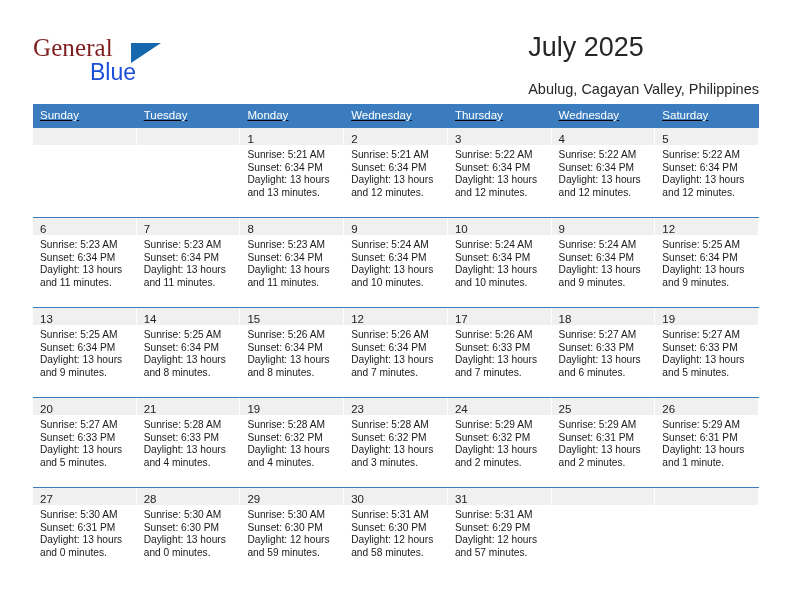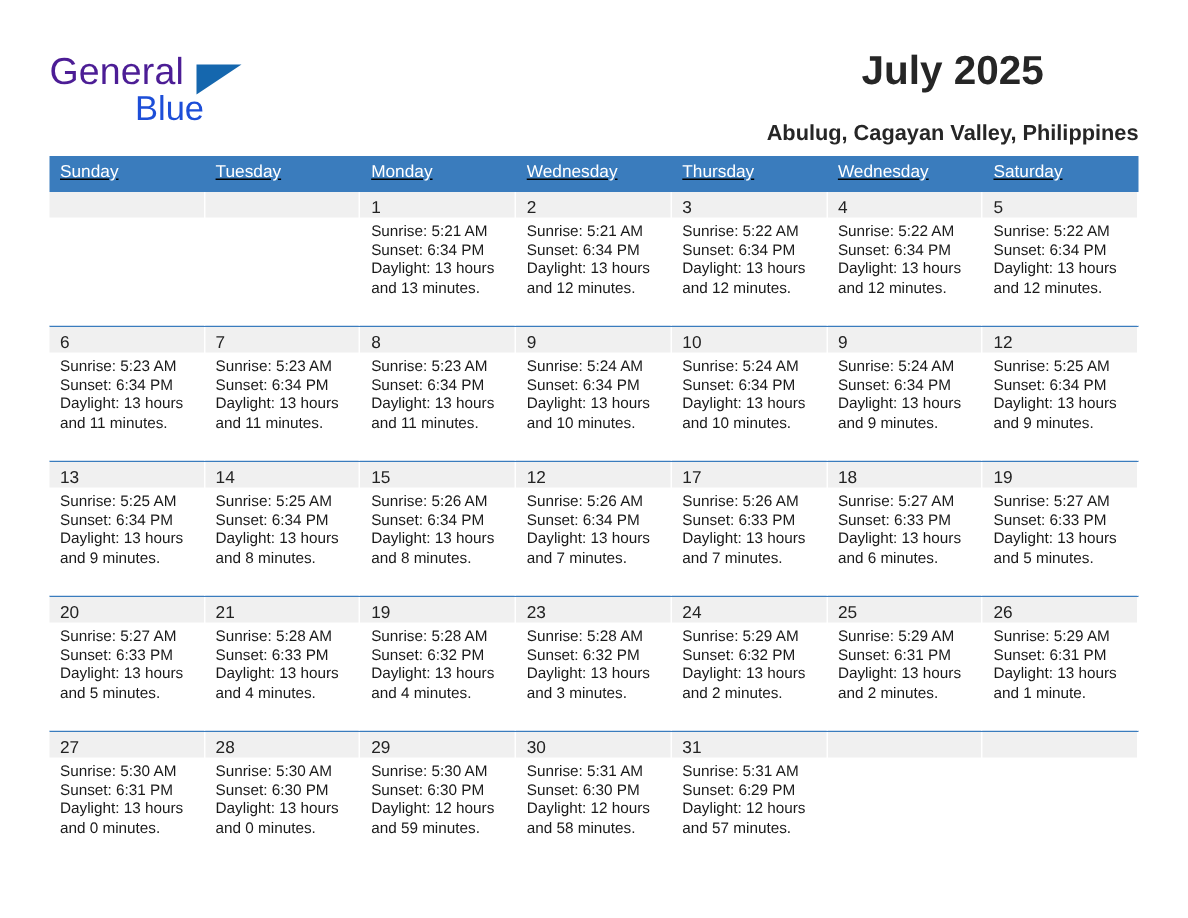--- a/index.html
+++ b/index.html
@@ -35,22 +35,23 @@
     top: 4px;
     width: 200px;
     height: 56px;
   }
   .logo-general {
     position: absolute;
     left: 0;
     top: 0;
     font-size: 25px;
     letter-spacing: 0.1px;
-    color: #4c1d95;
+    color: #7f1d1d;
     line-height: 28px;
+    font-family: Liberation Serif, serif;
   }
   .logo-blue {
     position: absolute;
     left: 57px;
     top: 24px;
     font-size: 23px;
     color: #1d4ed8;
     line-height: 28px;
   }
   .logo-triangle {
@@ -59,22 +60,21 @@
     top: 9px;
     width: 0;
     height: 0;
     border-left: 30px solid #1567ae;
     border-bottom: 20px solid transparent;
   }
   .title-block {
     position: absolute;
     right: 0;
     top: 0;
-    text-align: center;
-    font-weight: bold;
+    text-align: left;
   }
   .month-title {
     font-size: 27px;
     color: #262626;
     line-height: 34px;
     white-space: nowrap;
   }
   .location-title {
     font-size: 14.5px;
     color: #262626;

